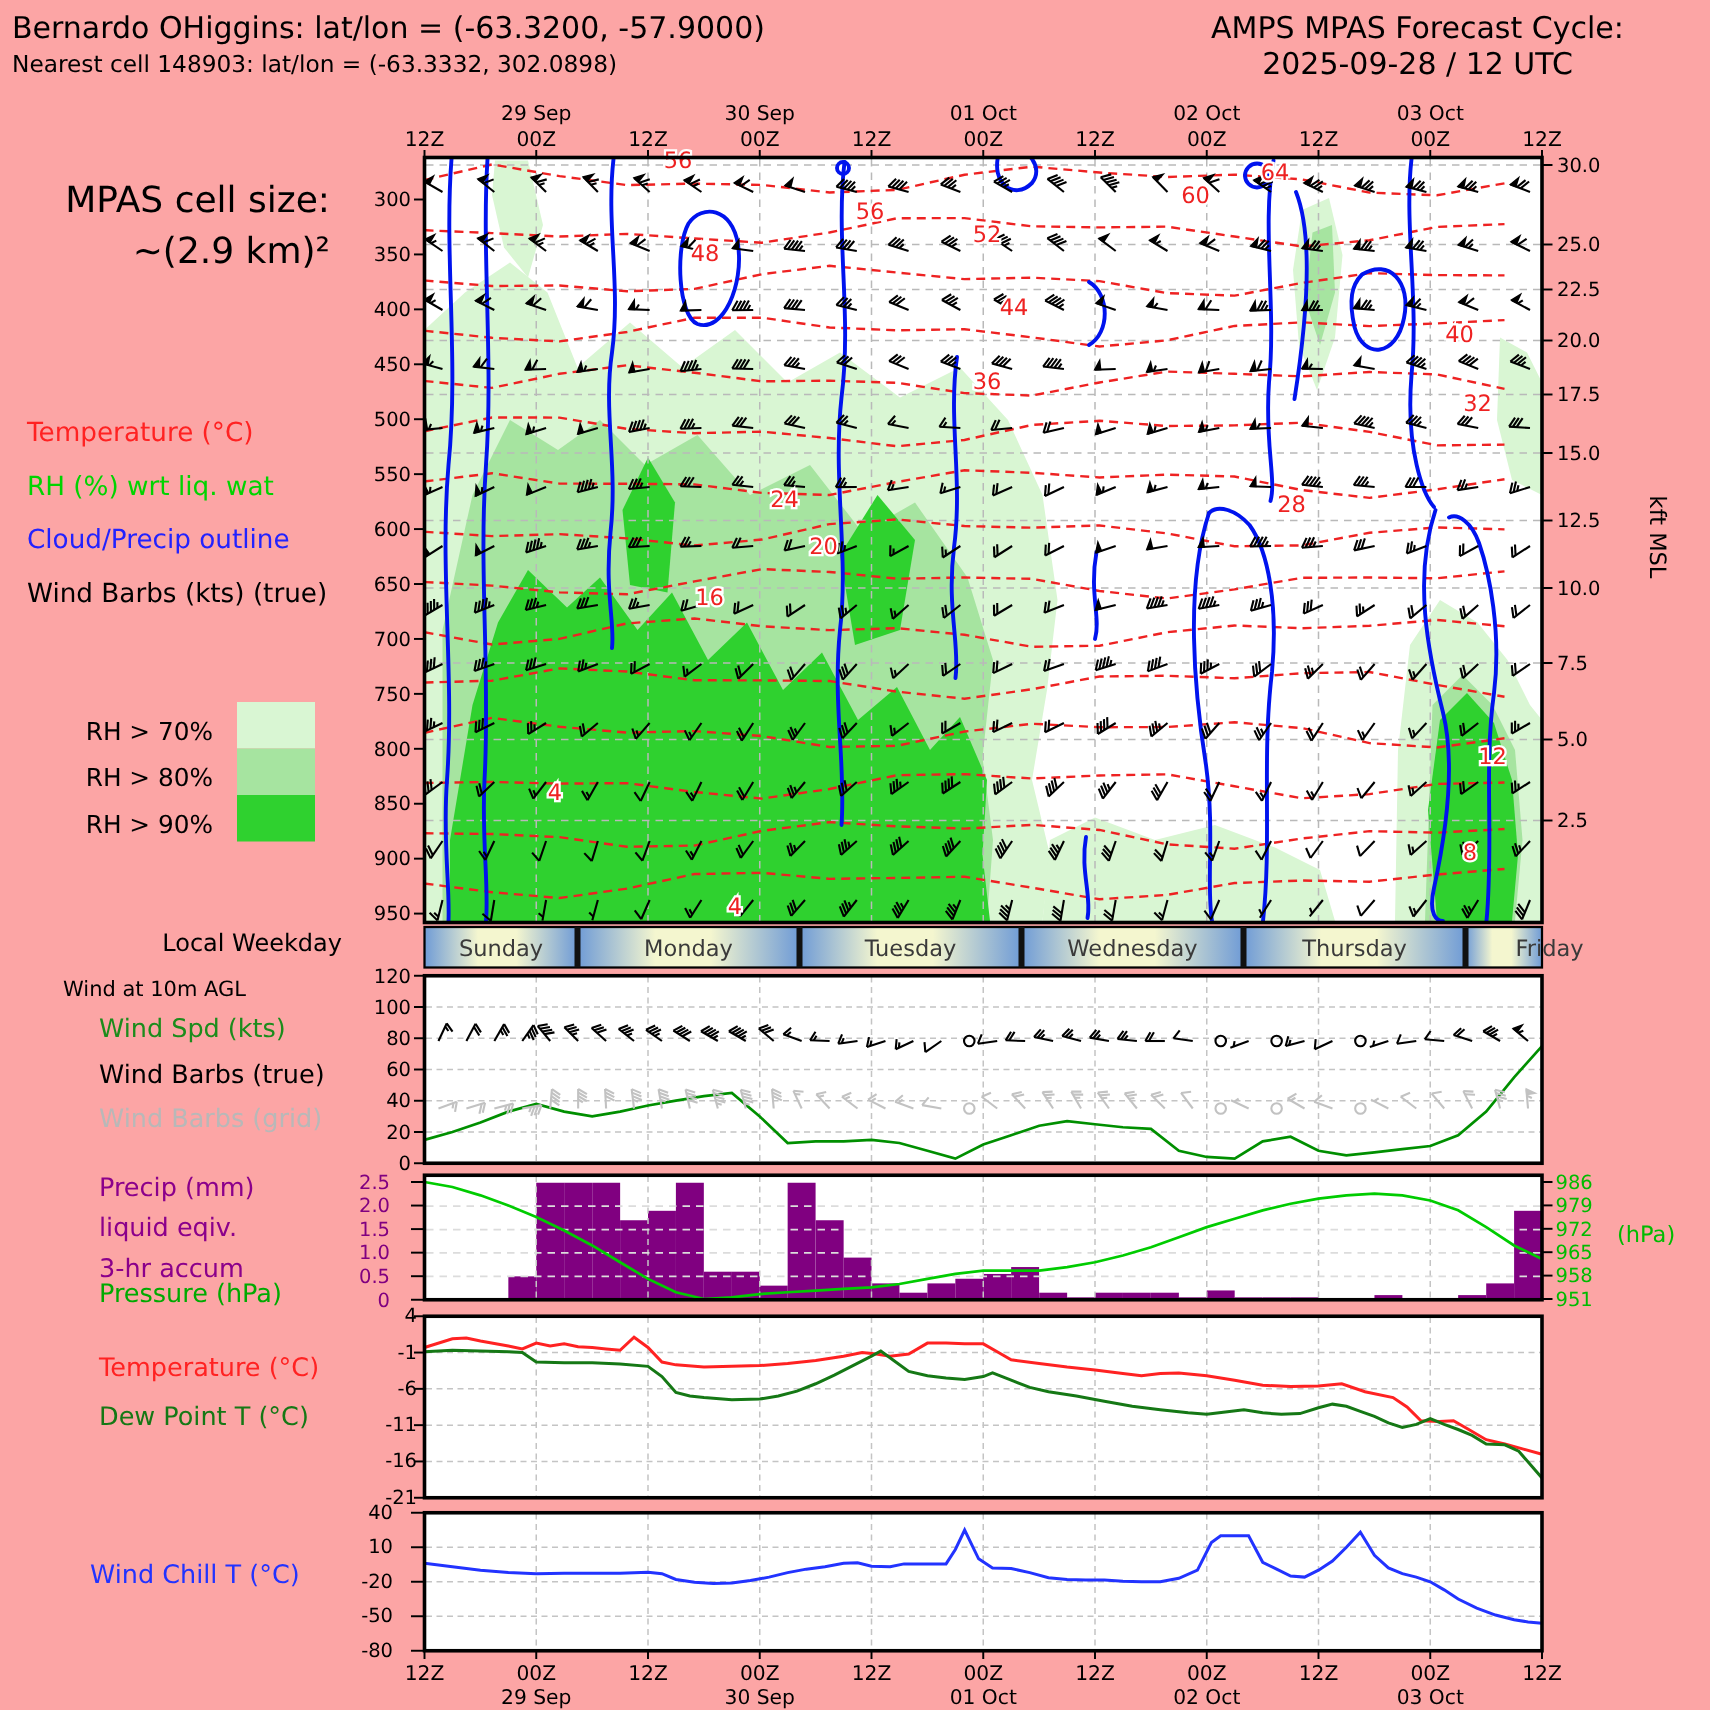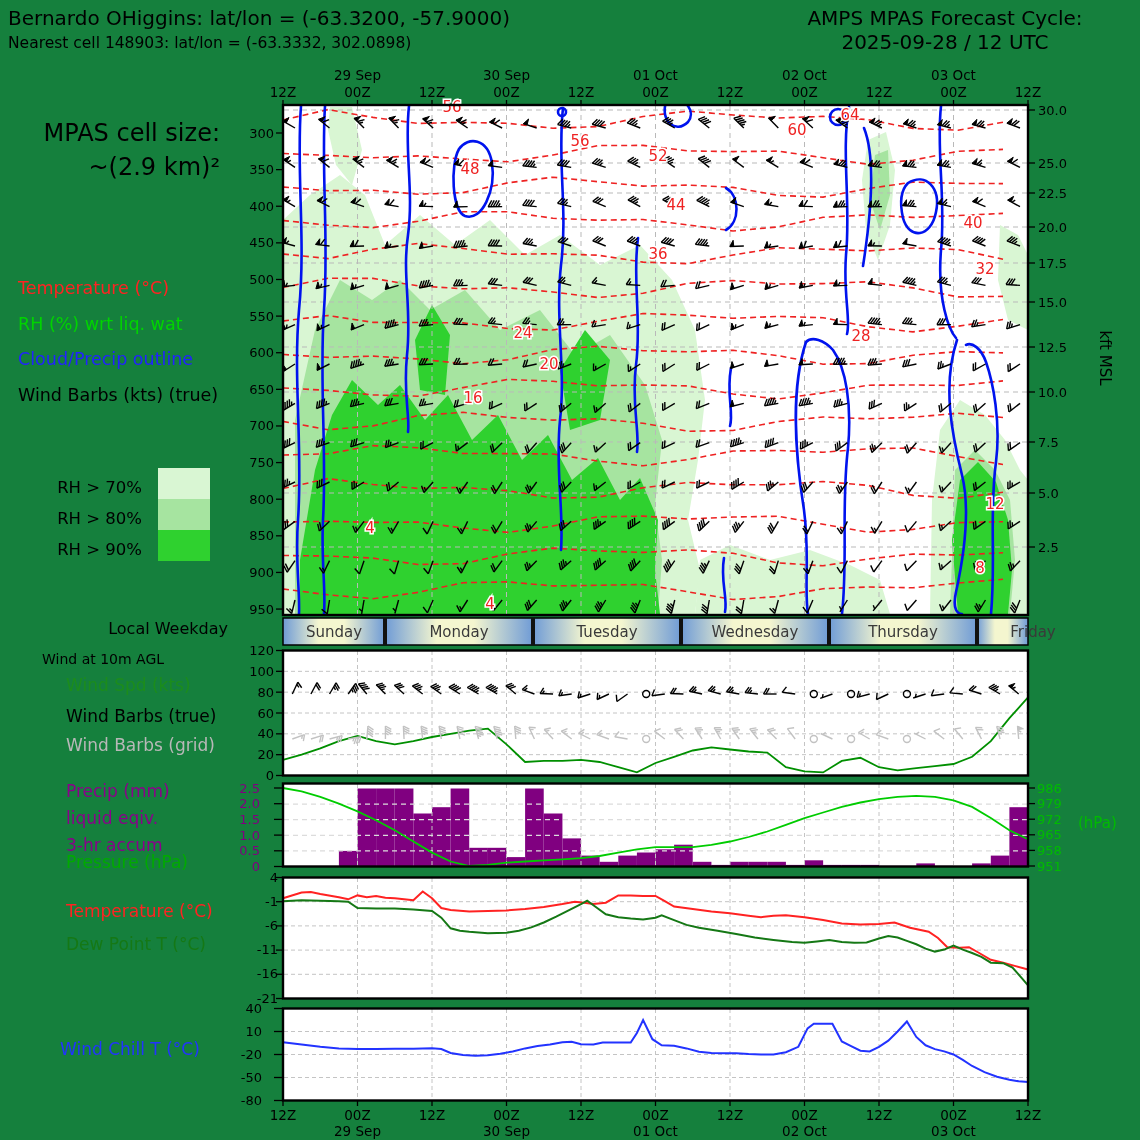--- a/index.html
+++ b/index.html
@@ -1,16 +1,16 @@
 <!DOCTYPE html>
 <html><head>
 <meta charset="utf-8">
 <style>
   html,body{margin:0;padding:0;background:#ffffff;}
-  #wrap{position:relative;width:1140px;height:1140px;background:#15803d;overflow:hidden;
+  #wrap{position:relative;width:1140px;height:1140px;background:#fca5a5;overflow:hidden;
         font-family:"DejaVu Sans","Liberation Sans",sans-serif;}
   svg text{font-family:"DejaVu Sans","Liberation Sans",sans-serif;}
   .t20{font-size:20px}.t155{font-size:15.5px}.t24{font-size:24px}.t175{font-size:17.5px}
   .t165{font-size:16.5px}.t16{font-size:16px}.t14{font-size:14px}.t17{font-size:17px}
   .t15{font-size:15px}
   .mid{text-anchor:middle}.end{text-anchor:end}
 </style>
 </head>
 <body>
 

